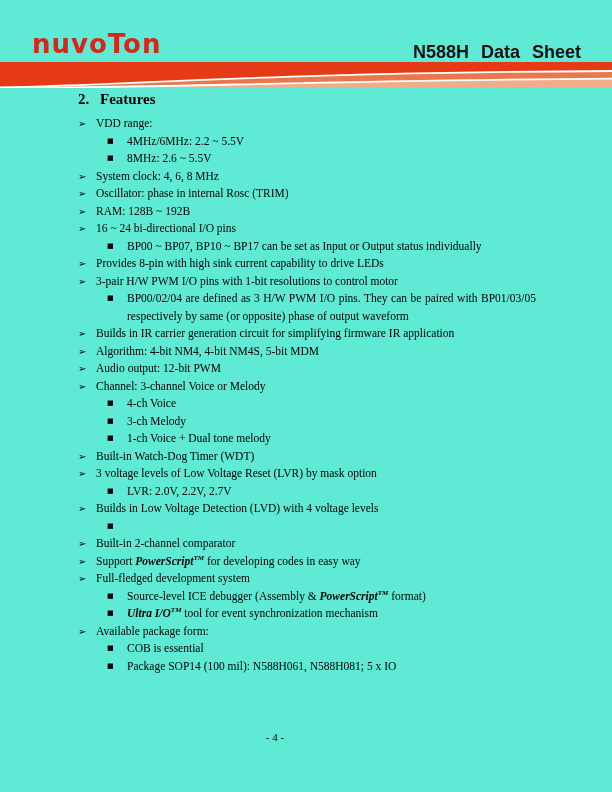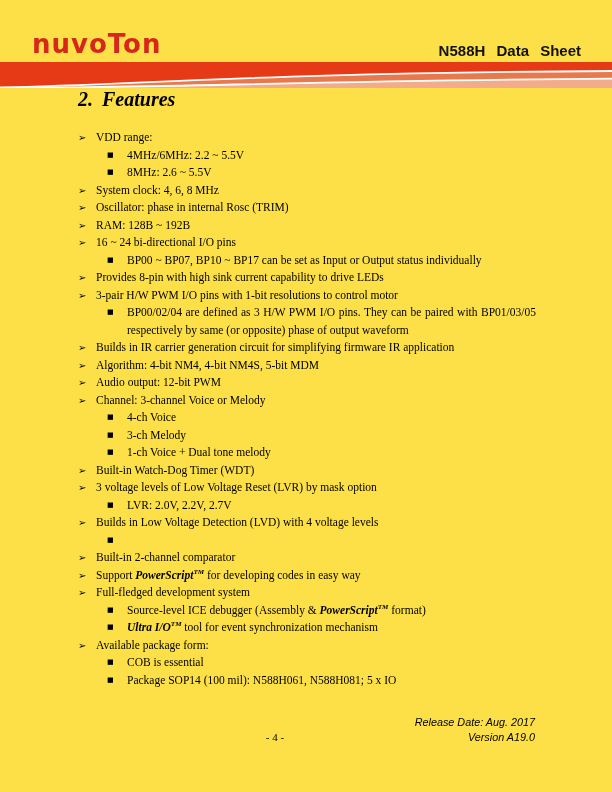--- a/index.html
+++ b/index.html
@@ -1,46 +1,45 @@
 <!DOCTYPE html>
 <html><head>
 <meta charset="utf-8">
 <style>
   html,body{margin:0;padding:0;background:#fff;}
   .page{
     position:relative;
     width:612px;height:792px;
-    background:#fde047;
+    background:#5eead4;
     font-family:"Liberation Serif",serif;
     color:#000;
     overflow:hidden;
   }
   
   .logo{
     position:absolute;left:32px;top:31px;
     font-family:"DejaVu Sans",sans-serif;
     font-weight:bold;font-size:26px;line-height:26px;
     color:#d5281b;letter-spacing:1px;
   }
   .doc-title{
     position:absolute;right:31px;top:42px;
     font-family:"Liberation Sans",sans-serif;
-    font-weight:bold;font-size:15px;
+    font-weight:bold;font-size:18px;
     word-spacing:7px;color:#111;
   }
   .swoosh{position:absolute;left:0;top:62px;width:612px;height:26px;}
   .swoosh svg{display:block;width:612px;height:26px;}
   
   .content{
     position:absolute;left:78px;top:90px;width:458px;
   }
   .section-heading{
-    font-weight:bold;font-size:20px;line-height:18px;
-    margin:0 0 21px 0;
-    font-style:italic;
+    font-weight:bold;font-size:15px;line-height:18px;
+    margin:0 0 7px 0;
   }
   .section-heading .num{display:inline-block;min-width:13px;}
   .section-heading .ttl{margin-left:9px;}
   .li{
     display:flex;align-items:flex-start;
     font-size:11.5px;line-height:17.5px;
   }
   .li .bullet{
     flex:0 0 auto;
     font-family:"DejaVu Sans",sans-serif;
@@ -208,18 +207,14 @@
           <span class="text"><span>COB is essential</span></span>
         </div>
         <div class="li l2">
           <span class="bullet">■</span>
           <span class="text"><span>Package SOP14 (100 mil): N588H061, N588H081; 5 x IO</span></span>
         </div>
       </div>
   </div>
 
   <div class="page-num">- 4 -</div>
-  <div class="release-block">
-    <div>Release Date: Aug. 2017</div>
-    <div>Version A19.0</div>
-  </div>
 
 </div>
 
 </body></html>

